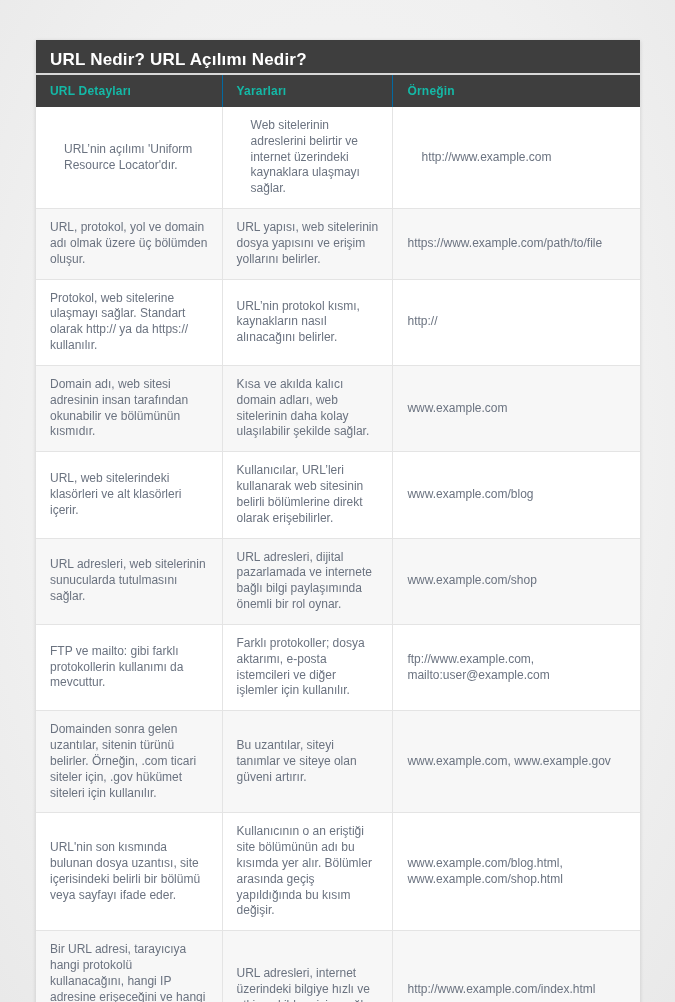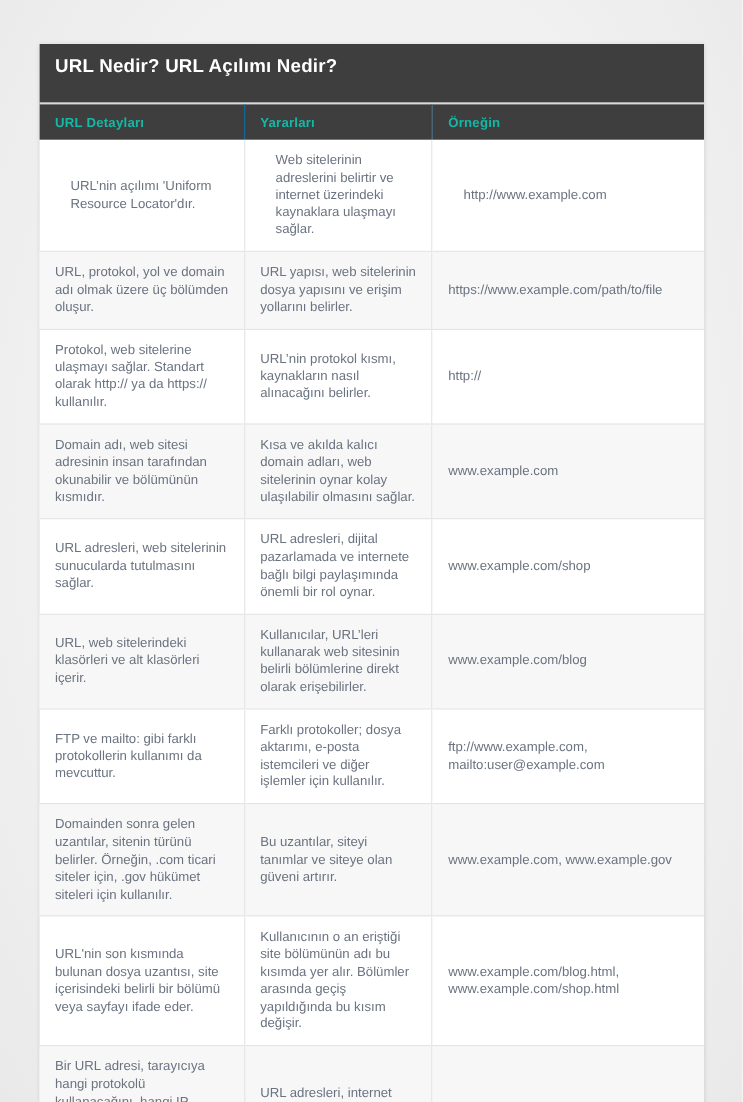--- a/index.html
+++ b/index.html
@@ -16,21 +16,21 @@
     width: 604px;
     margin: 40px auto 0 36px;
     background: #ffffff;
     box-shadow: 0 1px 4px rgba(0,0,0,0.15);
   }
   .title-bar {
     background: #3e3e3e;
     color: #ffffff;
     font-size: 17px;
     font-weight: bold;
-    padding: 10px 14px 23px 14px;
+    padding: 10px 14px 3px 14px;
     border-bottom: 2px solid #d9d9d9;
     letter-spacing: 0.2px;
   }
   table {
     width: 100%;
     border-collapse: collapse;
     table-layout: fixed;
   }
   col.c1 { width: 30.8%; }
   col.c2 { width: 28.3%; }
@@ -87,32 +87,32 @@
         <td>URL yapısı, web sitelerinin dosya yapısını ve erişim yollarını belirler.</td>
         <td>https://www.example.com/path/to/file</td>
       </tr>
       <tr>
         <td>Protokol, web sitelerine ulaşmayı sağlar. Standart olarak http:// ya da https:// kullanılır.</td>
         <td>URL’nin protokol kısmı, kaynakların nasıl alınacağını belirler.</td>
         <td>http://</td>
       </tr>
       <tr>
         <td>Domain adı, web sitesi adresinin insan tarafından okunabilir ve bölümünün kısmıdır.</td>
-        <td>Kısa ve akılda kalıcı domain adları, web sitelerinin oynar kolay ulaşılabilir olmasını sağlar.</td>
+        <td>Kısa ve akılda kalıcı domain adları, web sitelerinin daha kolay ulaşılabilir şekilde sağlar.</td>
         <td>www.example.com</td>
+      </tr>
+      <tr>
+        <td>URL, web sitelerindeki klasörleri ve alt klasörleri içerir.</td>
+        <td>Kullanıcılar, URL’leri kullanarak web sitesinin belirli bölümlerine direkt olarak erişebilirler.</td>
+        <td>www.example.com/blog</td>
       </tr>
       <tr>
         <td>URL adresleri, web sitelerinin sunucularda tutulmasını sağlar.</td>
         <td>URL adresleri, dijital pazarlamada ve internete bağlı bilgi paylaşımında önemli bir rol oynar.</td>
         <td>www.example.com/shop</td>
-      </tr>
-      <tr>
-        <td>URL, web sitelerindeki klasörleri ve alt klasörleri içerir.</td>
-        <td>Kullanıcılar, URL’leri kullanarak web sitesinin belirli bölümlerine direkt olarak erişebilirler.</td>
-        <td>www.example.com/blog</td>
       </tr>
       <tr>
         <td>FTP ve mailto: gibi farklı protokollerin kullanımı da mevcuttur.</td>
         <td>Farklı protokoller; dosya aktarımı, e-posta istemcileri ve diğer işlemler için kullanılır.</td>
         <td>ftp://www.example.com, mailto:user@example.com</td>
       </tr>
       <tr>
         <td>Domainden sonra gelen uzantılar, sitenin türünü belirler. Örneğin, .com ticari siteler için, .gov hükümet siteleri için kullanılır.</td>
         <td>Bu uzantılar, siteyi tanımlar ve siteye olan güveni artırır.</td>
         <td>www.example.com, www.example.gov</td>

